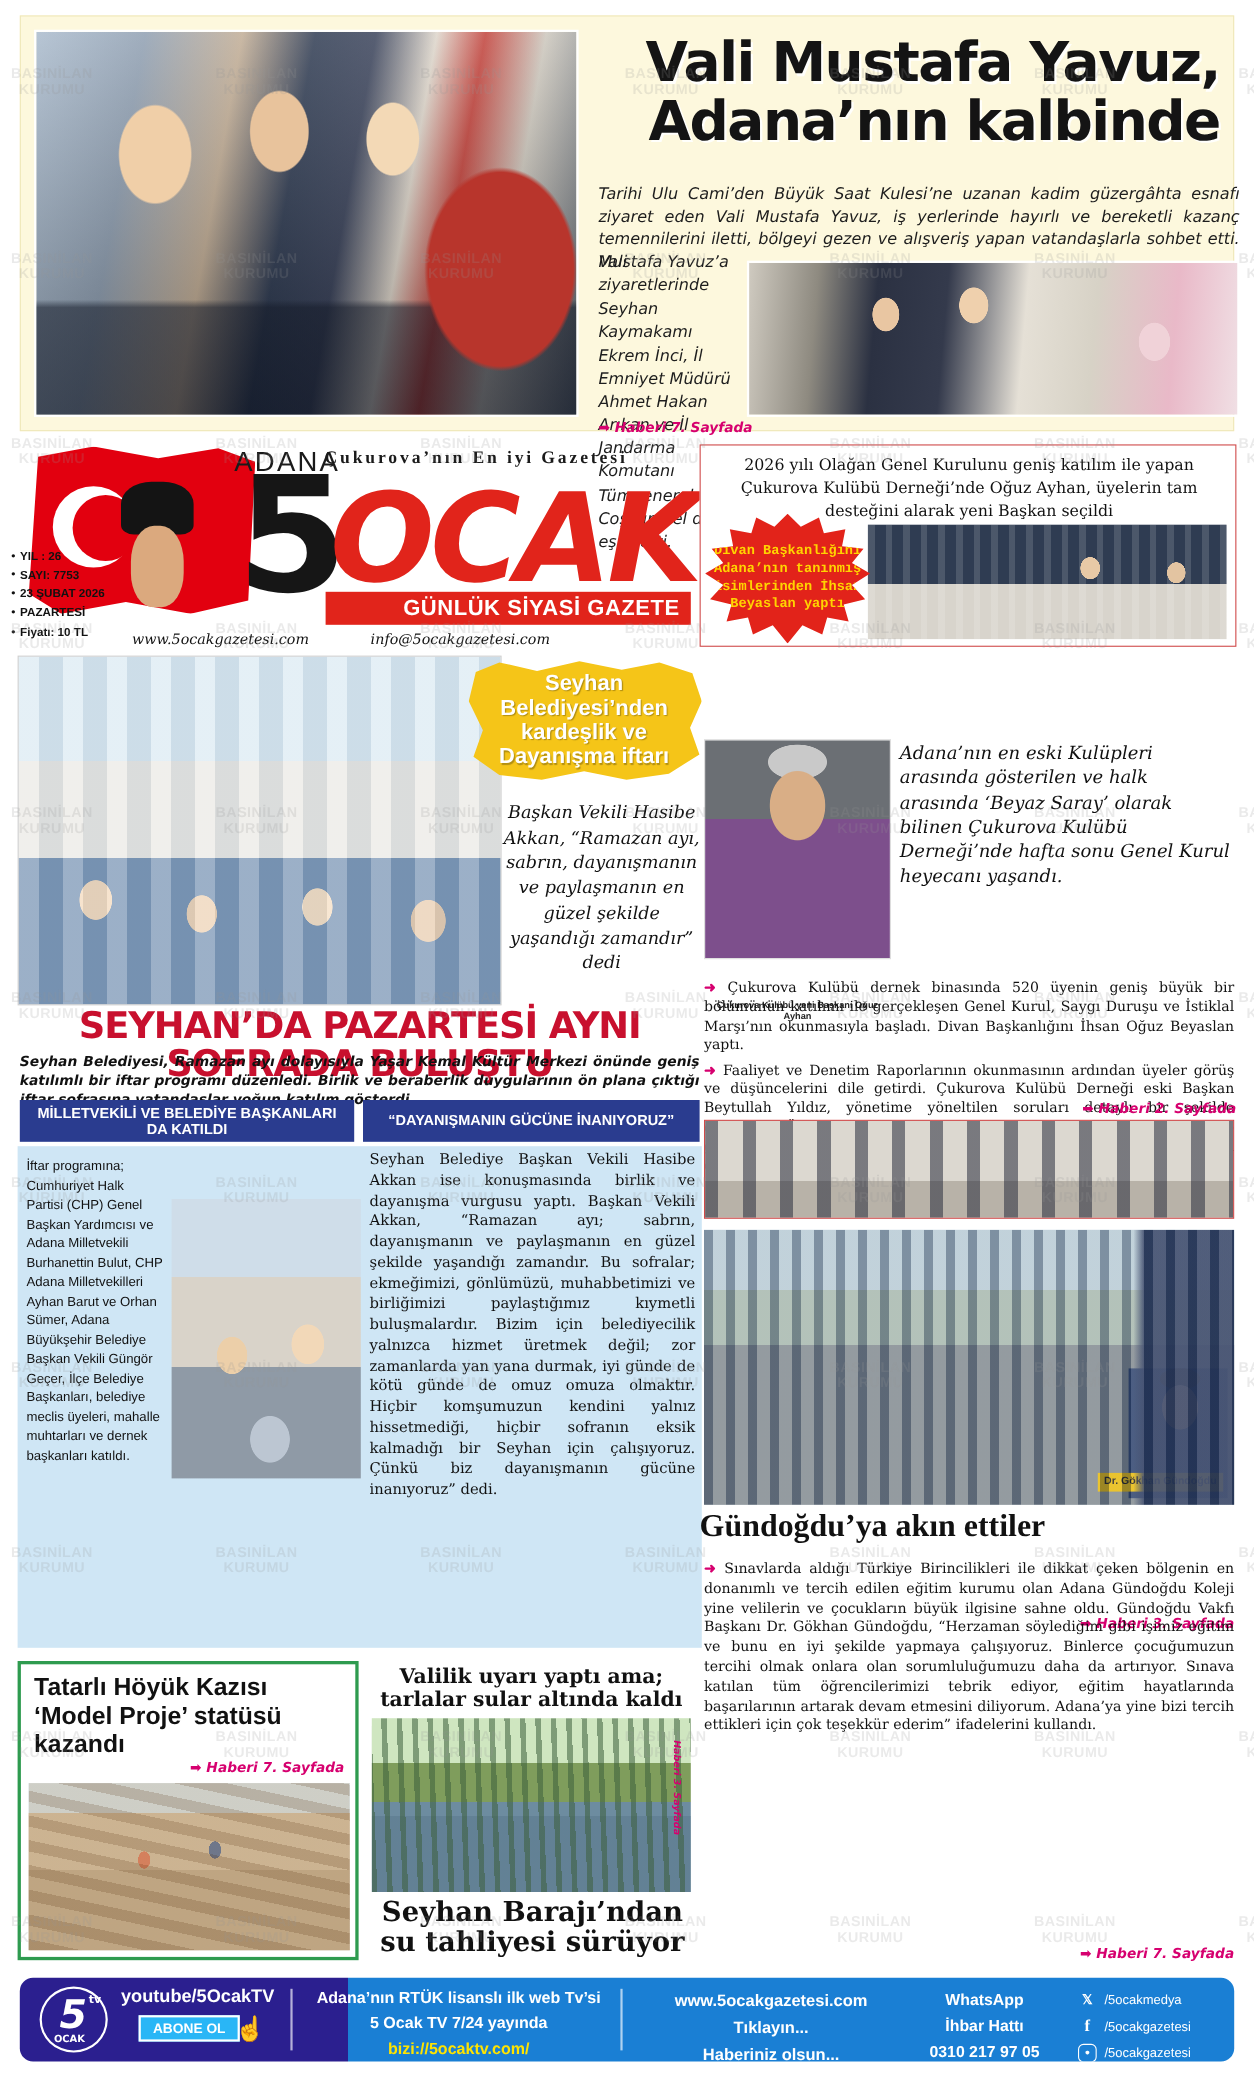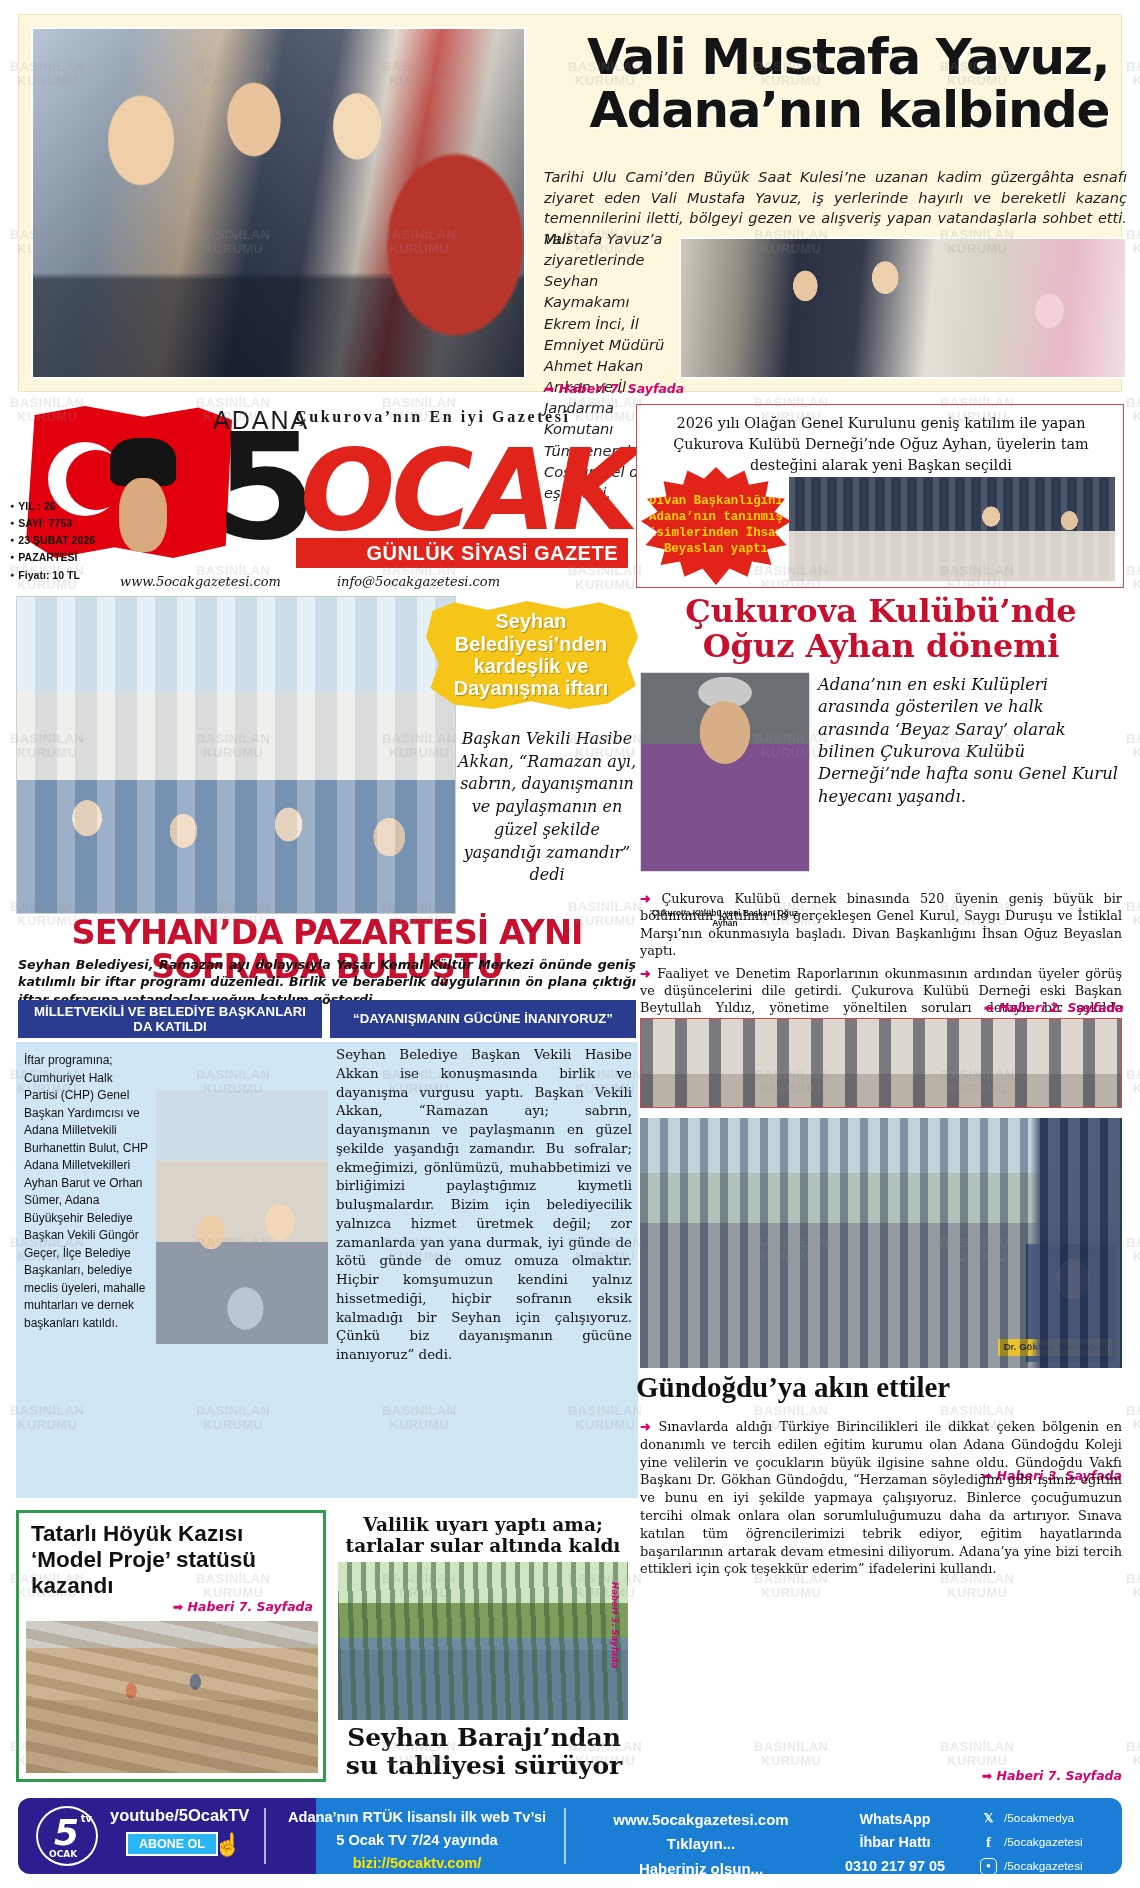--- a/index.html
+++ b/index.html
@@ -506,24 +506,20 @@
       <span>info@5ocakgazetesi.com</span>
     </div>
   </div>
 
   <div class="cuk-box">
     <div class="cuk-lede">2026 yılı Olağan Genel Kurulunu geniş katılım ile yapan Çukurova Kulübü Derneği’nde Oğuz Ayhan, üyelerin tam desteğini alarak yeni Başkan seçildi</div>
     <div class="cuk-photo"></div>
     <div class="starburst">
       <span>Divan Başkanlığını Adana’nın tanınmış isimlerinden İhsan Beyaslan yaptı</span>
     </div>
-  </div>
-  <div class="cuk-head">
-    <div>Çukurova Kulübü’nde</div>
-    <div>Oğuz Ayhan dönemi</div>
   </div>
   <div class="cuk-portrait"></div>
   <div class="cuk-cap">Çukurova Kulübü yeni Başkanı Oğuz Ayhan</div>
   <div class="cuk-sideitalic">Adana’nın en eski Kulüpleri arasında gösterilen ve halk arasında ‘Beyaz Saray’ olarak bilinen Çukurova Kulübü Derneği’nde hafta sonu Genel Kurul heyecanı yaşandı.</div>
   <div class="cuk-body">
     <p class="dash">Çukurova Kulübü dernek binasında 520 üyenin geniş büyük bir bölümünün katılımı ile gerçekleşen Genel Kurul, Saygı Duruşu ve İstiklal Marşı’nın okunmasıyla başladı. Divan Başkanlığını İhsan Oğuz Beyaslan yaptı.</p>
     <p class="dash">Faaliyet ve Denetim Raporlarının okunmasının ardından üyeler görüş ve düşüncelerini dile getirdi. Çukurova Kulübü Derneği eski Başkan Beytullah Yıldız, yönetime yöneltilen soruları detaylı bir şekilde cevapladı. Üyelerin dilek ve temenni konuşmalarının ardından seçime geçildi. Tek liste halinde gidilen seçimde iş insanı Oğuz Ayhan, kullanılan oyların tamamını alarak yeni Başkan seçildi.</p>
   </div>
   <div class="ref cuk-ref2">
     <span class="arrow">➡</span>

